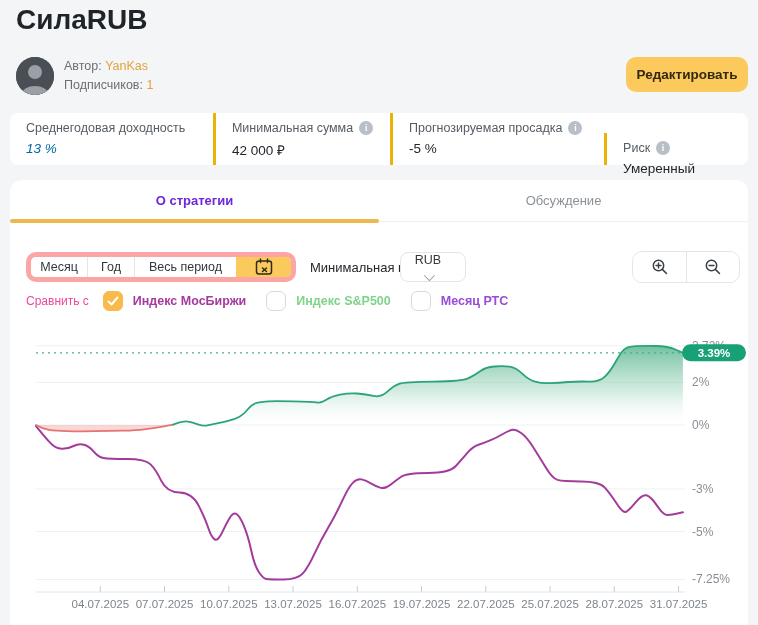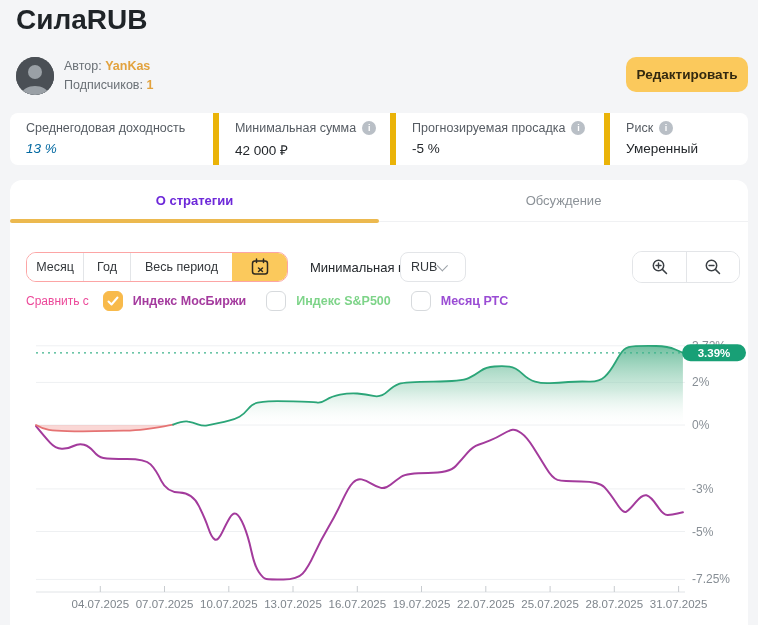--- a/index.html
+++ b/index.html
@@ -12,34 +12,34 @@
     overflow:hidden;
   }
   .page { position:absolute; inset:0; }
 
   
   .page-title { position:absolute; left:16px; top:4px; font-size:28px; font-weight:700; color:#1f2428; }
   .avatar { position:absolute; left:16px; top:57px; width:38px; height:38px; border-radius:50%;
             background:linear-gradient(135deg,#6b6f74,#2e3338); overflow:hidden; }
   .avatar svg { width:100%; height:100%; }
   .author-block { position:absolute; left:64px; top:57px; font-size:12.5px; line-height:19px; color:#6a7076; }
-  .author-block .accent { color:#e2a23e;font-weight:bold; }
+  .author-block .accent { color:#e2a23e; }
   .edit-button { position:absolute; right:10px; top:57px; width:122px; height:35px;
                  background:#fbc95c; border:none; border-radius:10px;
                  font-family:inherit; font-size:13.5px; font-weight:600; color:#33290f; cursor:pointer; }
 
   
   .stats-bar { position:absolute; left:10px; right:10px; top:113px; height:52px;
                background:#ffffff; border-radius:8px; display:flex; }
   .stat-col { padding:8px 0 0 16px; }
-  .stat-col + .stat-col { border-left:6px solid #eab308; }
+  .stat-col + .stat-col { border-left:3px solid #eab308; }
   .stat-col:nth-child(1){ width:27.5%; }
   .stat-col:nth-child(2){ width:24%; }
   .stat-col:nth-child(3){ width:29%; }
-  .stat-col:nth-child(4){ width:19.5%; }
+  .stat-col:nth-child(4){ width:19.5%;margin-top:20px; }
   .stat-label { font-size:12.5px; color:#565c63; display:flex; align-items:center; }
   .stat-value { font-size:13.5px; color:#23272b; margin-top:6px; }
   .stat-value.positive { color:#0369a1;font-style:italic; }
   .info-icon { display:inline-flex; width:14px; height:14px; border-radius:50%; background:#b9bfc6;
                color:#ffffff; font-size:9px; font-weight:700; align-items:center; justify-content:center;
                margin-left:6px; font-style:normal; }
 
   
   .main-card { position:absolute; left:10px; right:10px; top:180px; bottom:-10px;
                background:#ffffff; border-radius:12px 12px 0 0; }
@@ -47,32 +47,32 @@
           border-bottom:1px solid #f0f1f3; }
   .tab { width:50%; display:flex; align-items:center; justify-content:center;
          font-size:13px; color:#8b9197; cursor:pointer; position:relative; }
   .tab.active { color:#6d28d9; font-weight:700; }
   .tab.active::after { content:""; position:absolute; left:0; right:0; bottom:-2px; height:4px;
                        background:#ecb94f; border-radius:2px; }
 
   
   .controls-row { position:absolute; left:16px; right:8px; top:72px; height:30px; }
   .segmented { position:absolute; left:0; top:0; height:30px; display:flex;
-               border:1px solid #fca5a5; border-radius:10px; background:#fff; overflow:hidden; }
+               border:5px solid #fca5a5; border-radius:10px; background:#fff; overflow:hidden; }
   .segment { display:flex; align-items:center; justify-content:center; font-size:12.5px; color:#33373b;
              cursor:pointer; background:#fff; border:none; font-family:inherit; }
   .segment + .segment { border-left:1px solid #e3e5e8; }
   .segment.w1{ width:56px; } .segment.w2{ width:47px; } .segment.w3{ width:102px; } .segment.w4{ width:55px; }
   .segment.selected { background:#fbc95c; border-left-color:#fbc95c; }
   .currency-label { position:absolute; left:284px; top:0; height:30px; display:flex; align-items:center;
                     font-size:13px; color:#24282c; }
   .currency-select { position:absolute; left:374px; top:0; width:66px; height:30px;
                      border:1px solid #e3e5e8; border-radius:8px; background:#fff;
                      display:flex; align-items:center; justify-content:space-between;
-                     padding:0 20px 0 10px; font-size:12.5px; color:#33373b; cursor:pointer; }
+                     padding:0 20px 0 10px; font-size:12.5px; color:#33373b; cursor:pointer;flex-direction:column; }
   .chevron { width:8px; height:8px; border-right:1.5px solid #9aa0a6; border-bottom:1.5px solid #9aa0a6;
              transform:rotate(45deg) translateY(-2px); }
   .zoom-group { position:absolute; right:0; top:-1px; height:32px; display:flex;
                 border:1px solid #e3e5e8; border-radius:10px; background:#fff; overflow:hidden; }
   .zoom-btn { width:53px; display:flex; align-items:center; justify-content:center;
               background:#fff; border:none; cursor:pointer; }
   .zoom-btn + .zoom-btn { border-left:1px solid #e3e5e8; }
 
   
   .compare-row { position:absolute; left:16px; top:110px; height:22px; display:flex; align-items:center; }

